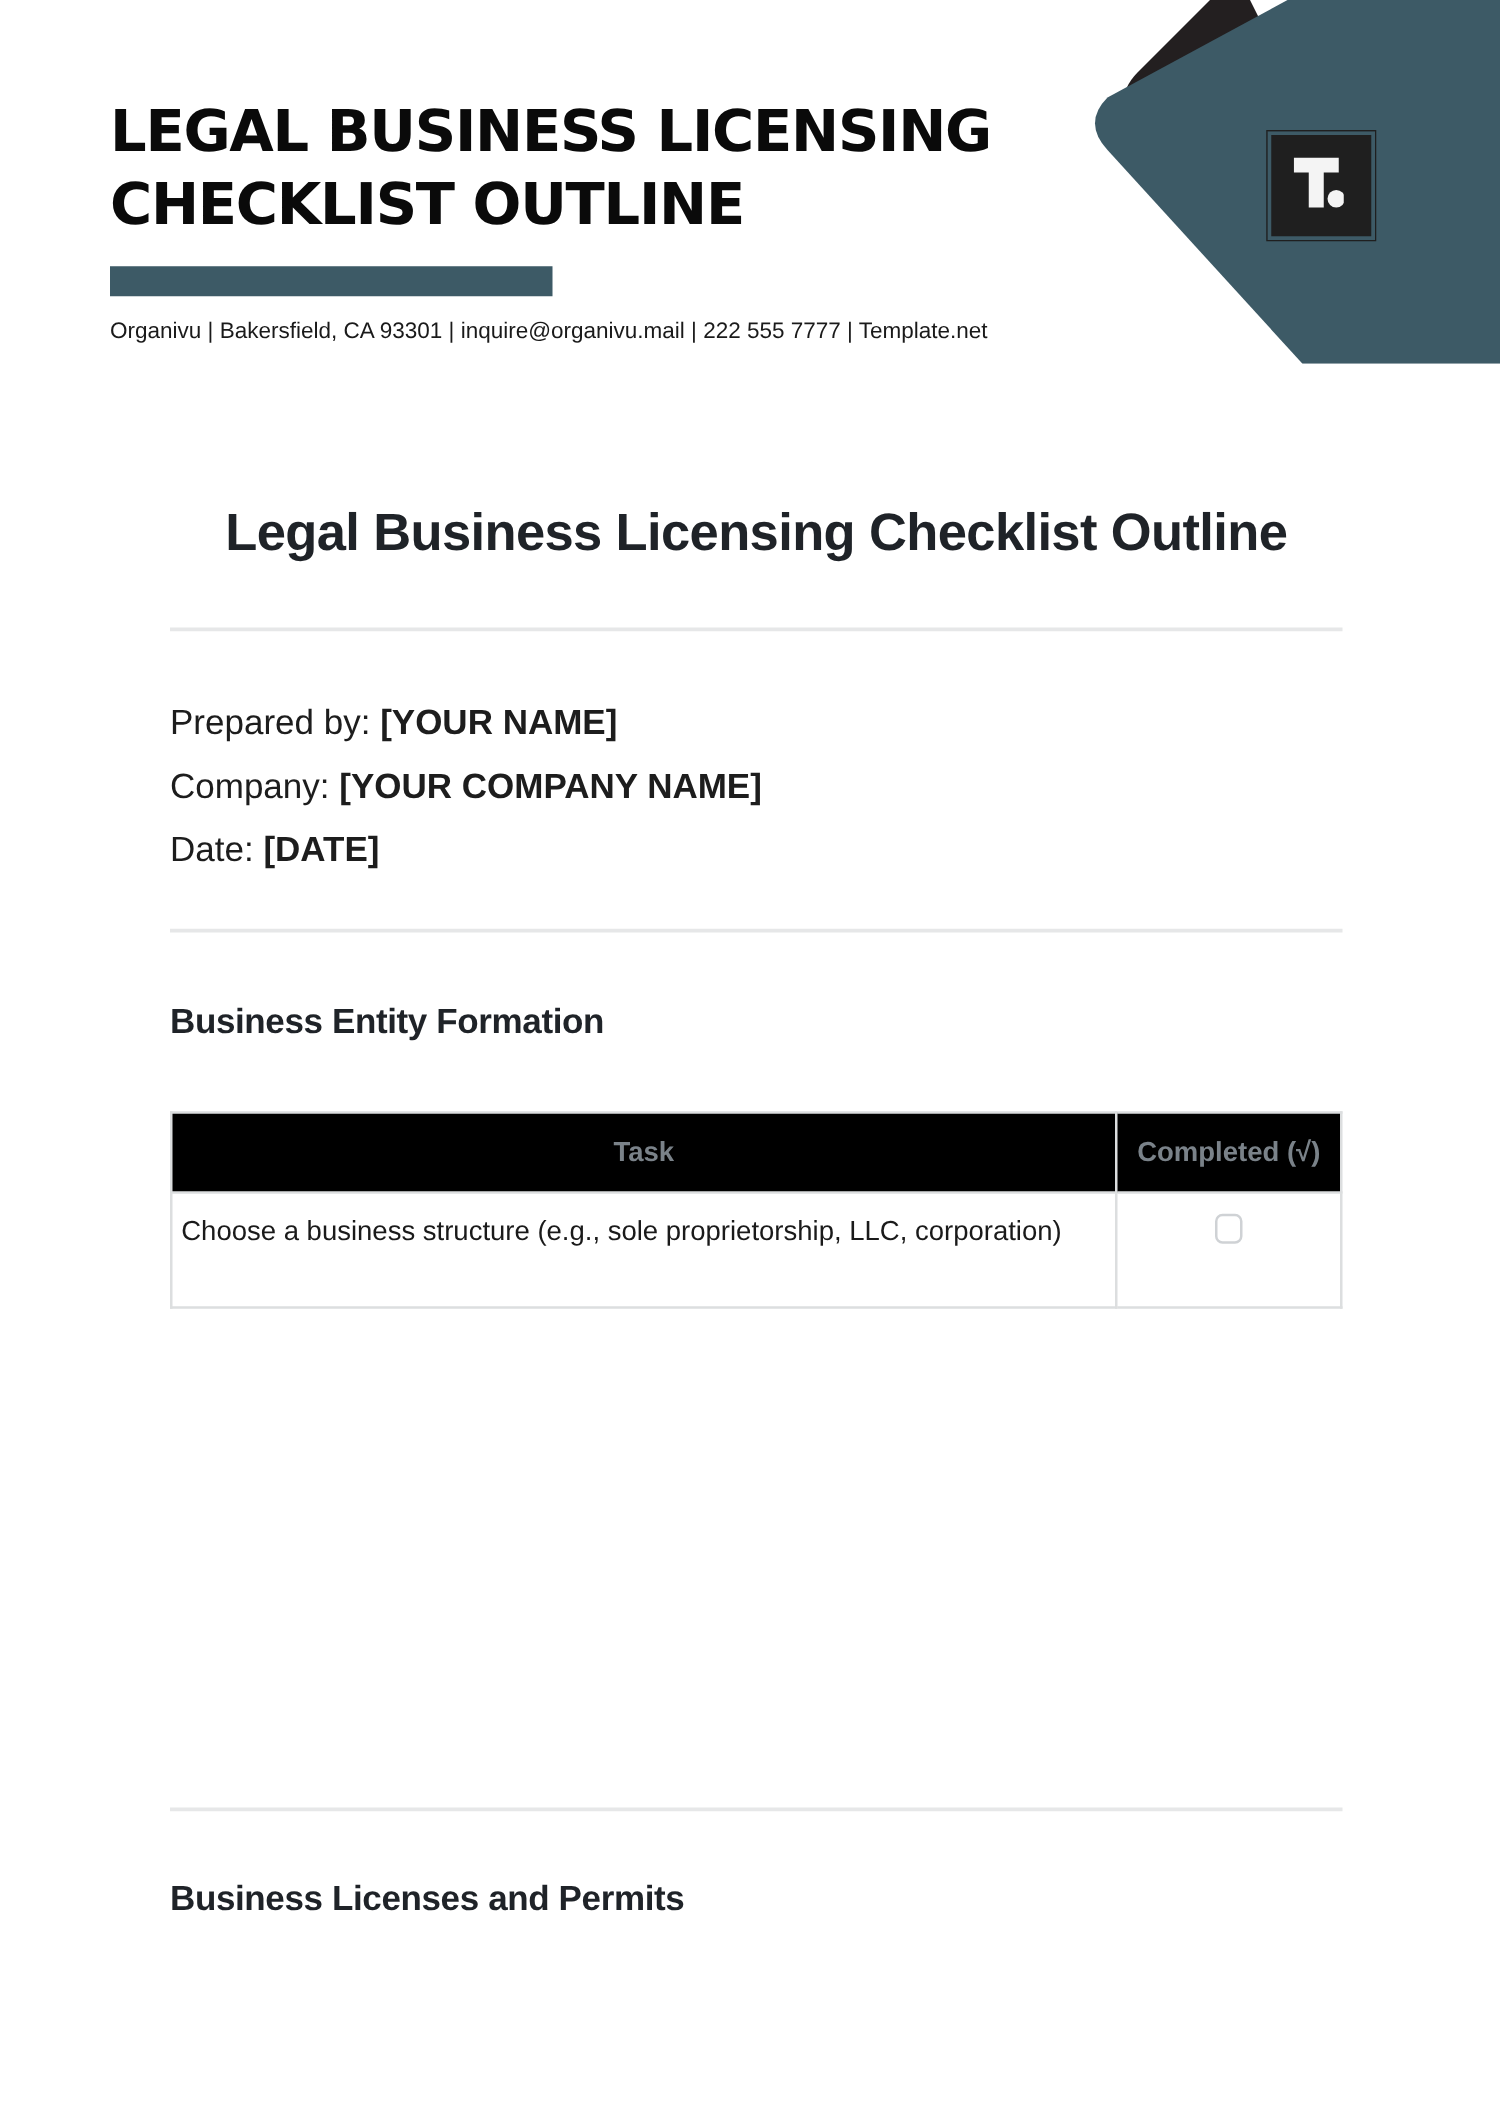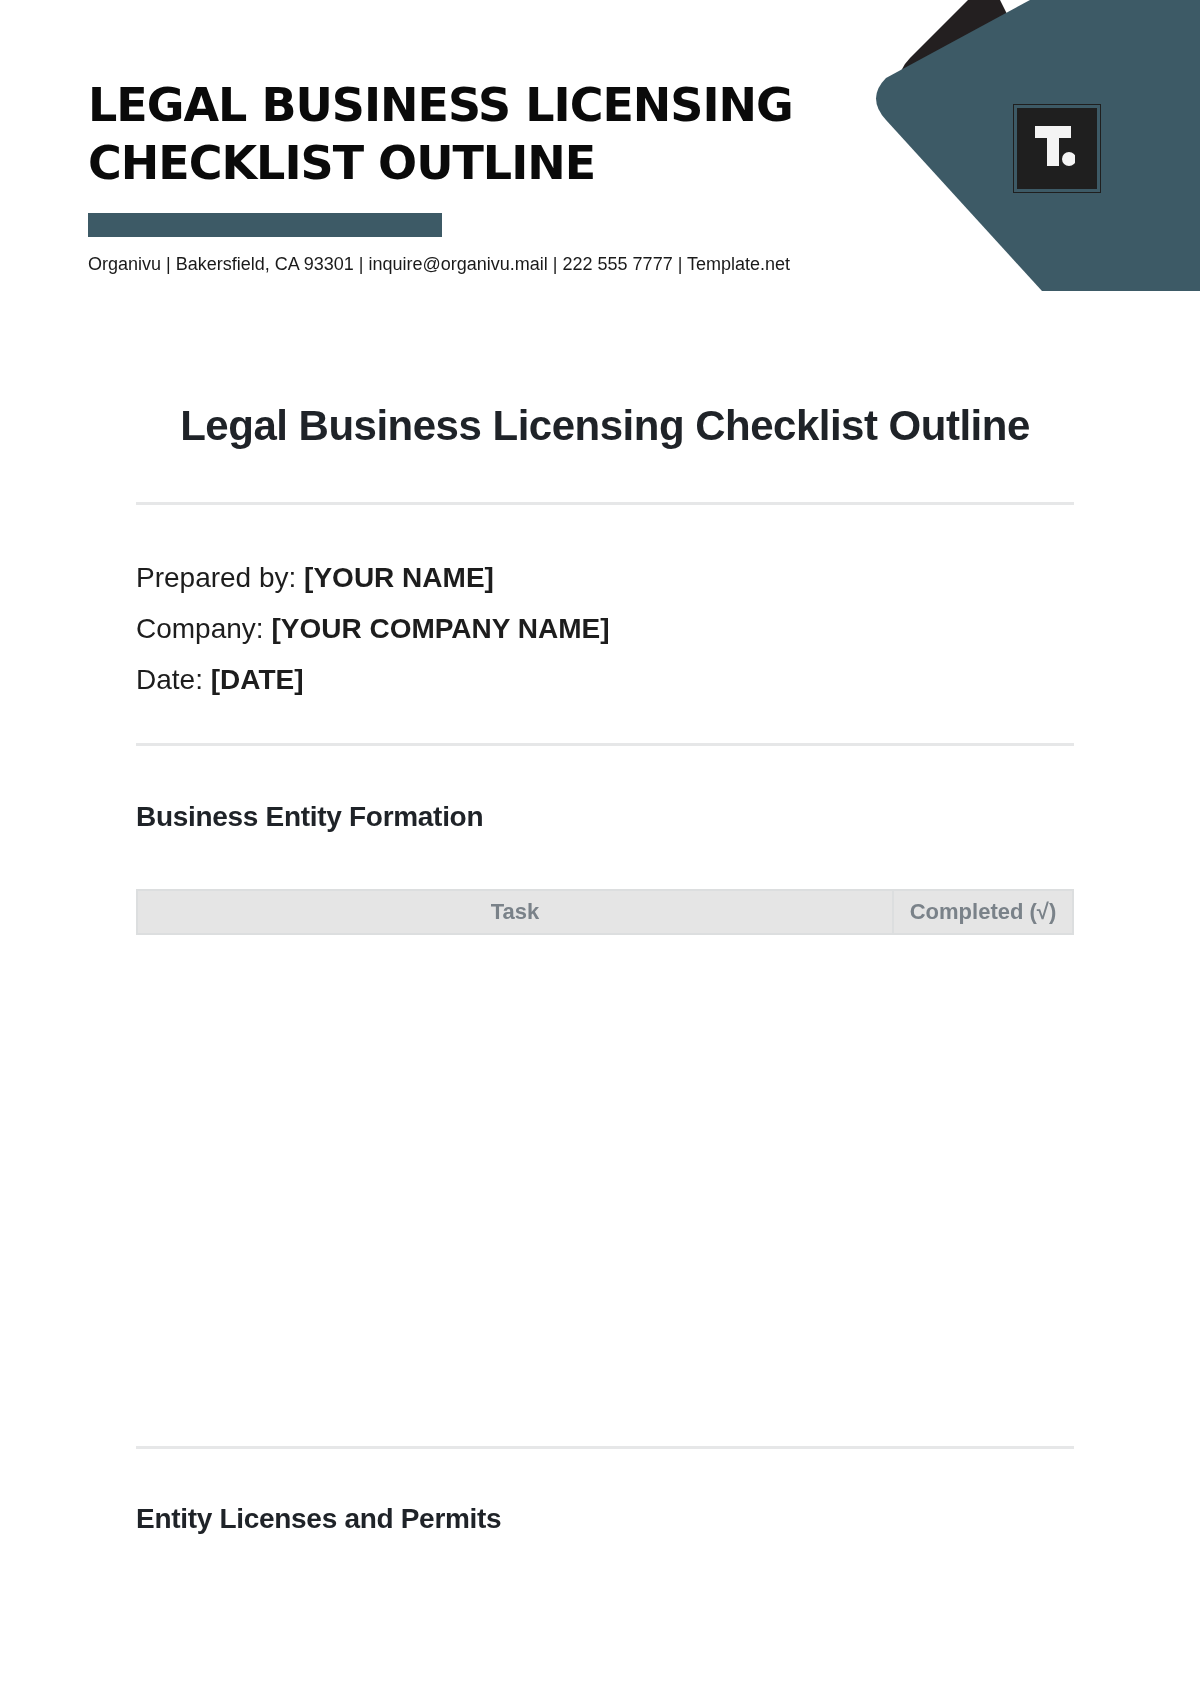--- a/index.html
+++ b/index.html
@@ -16,21 +16,21 @@
 
   .main-title { position: absolute; left: 0; width: 1210px; top: 402px; text-align: center; font-size: 42px; font-weight: 700; color: #1f2328; letter-spacing: -0.5px; }
   .rule { position: absolute; left: 136px; width: 938px; height: 3px; background: #e6e7e8; }
 
   .meta { position: absolute; left: 136px; font-size: 28px; color: #1d1d1d; }
   .meta b { font-weight: 700; }
 
   .section-title { position: absolute; left: 136px; font-size: 28px; font-weight: 700; color: #1f2328; letter-spacing: -0.3px; }
 
   table.tasks { position: absolute; left: 136px; top: 889px; width: 938px; border-collapse: collapse; font-size: 22px; }
-  table.tasks th { background: #e5e5e5; color: #7a8289; font-weight: 700; height: 44px; border: 2px solid #dcdedf; font-size: 22px; }
+  table.tasks th { background: #000000; color: #7a8289; font-weight: 700; height: 64px; border: 2px solid #dcdedf; font-size: 22px; }
   table.tasks td { border: 2px solid #dcdedf; height: 92px; vertical-align: top; padding: 10px 7px 0 7px; line-height: 39px; color: #1a1a1a; }
   table.tasks td.check { text-align: center; padding-top: 13px; }
   .checkbox { display: inline-block; width: 22px; height: 24px; border: 2px solid #cfd2d5; border-radius: 6px; background: #fff; }
   .col-task { width: 756px; }
 </style>
 </head>
 <body>
 
 <svg class="header-shape" viewBox="0 0 340 291" xmlns="http://www.w3.org/2000/svg">
   <path d="M140 0 L108 0 L50 58 Q38 70 38 86 L38 100 L190 100 Z" fill="#231f20"></path>
@@ -69,18 +69,22 @@
 <h3 class="section-title" style="top:801px">Business Entity Formation</h3>
 
 <table class="tasks">
   <thead>
     <tr>
       <th class="col-task">Task</th>
       <th>Completed (√)</th>
     </tr>
   </thead>
   <tbody>
+    <tr>
+      <td>Choose a business structure (e.g., sole proprietorship, LLC, corporation)</td>
+      <td class="check"><span class="checkbox"></span></td>
+    </tr>
   </tbody>
 </table>
 
 <div class="rule" style="top:1446px"></div>
 
-<h3 class="section-title" style="top:1503px">Entity Licenses and Permits</h3>
+<h3 class="section-title" style="top:1503px">Business Licenses and Permits</h3>
 
 </body></html>

